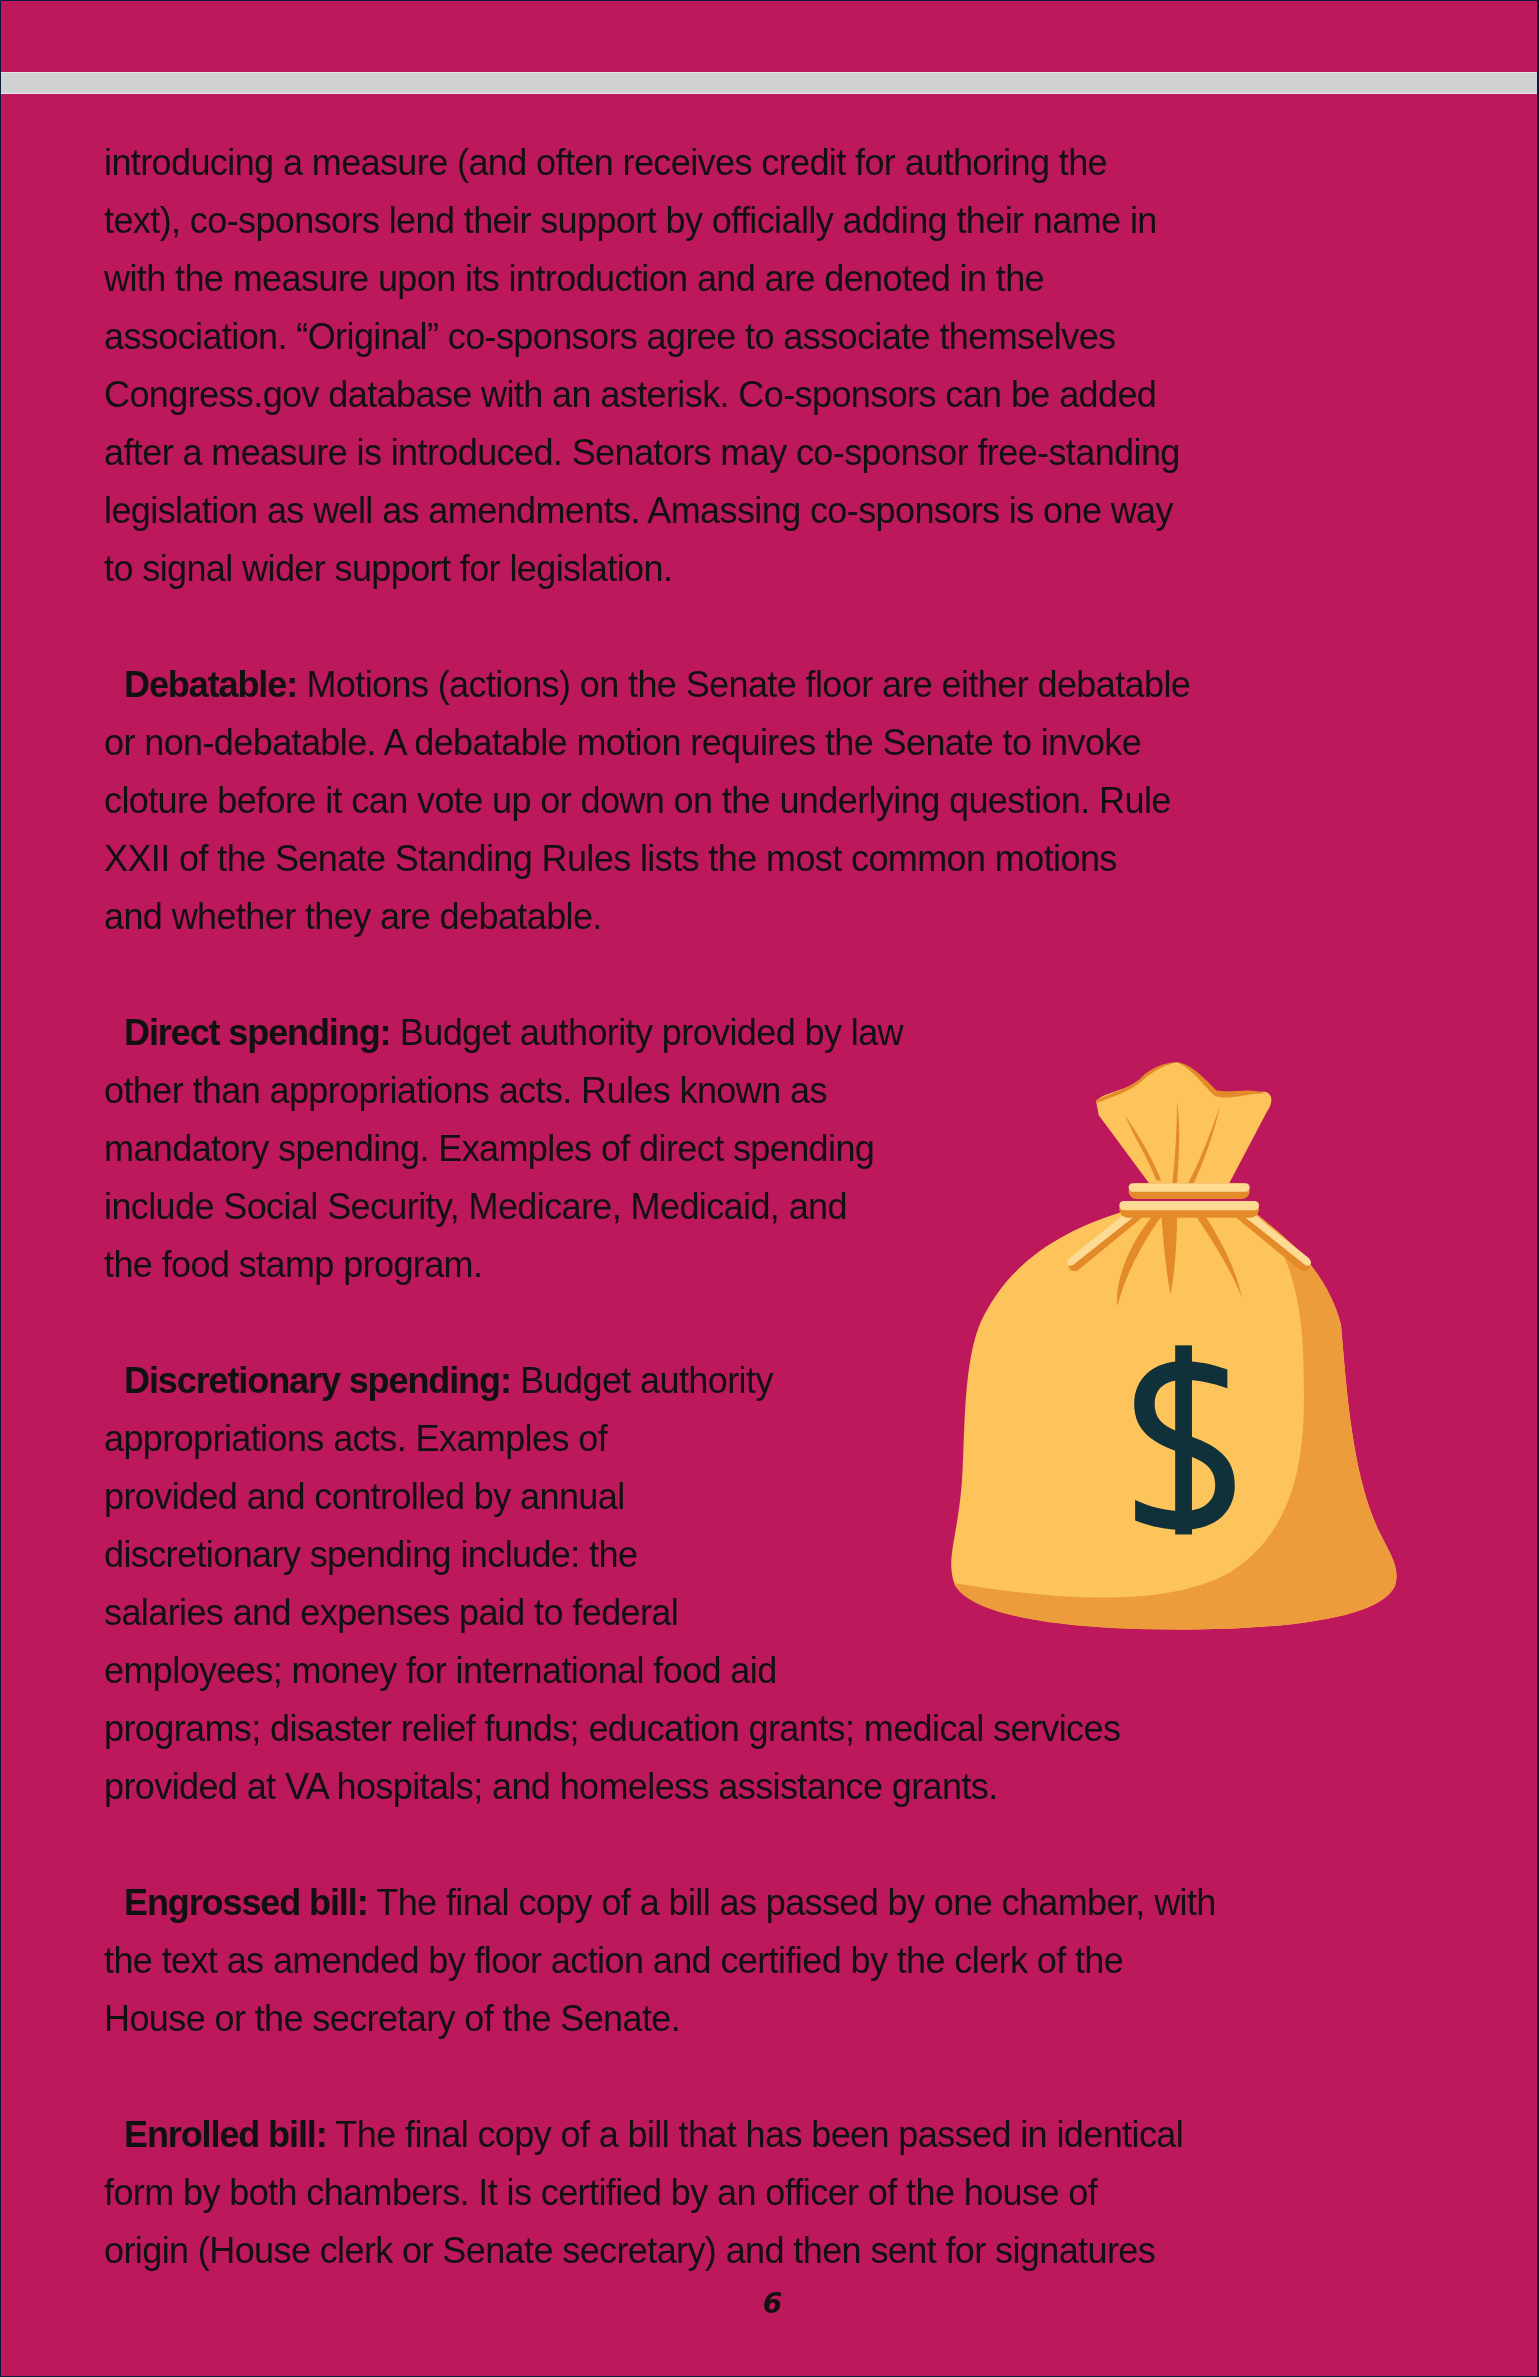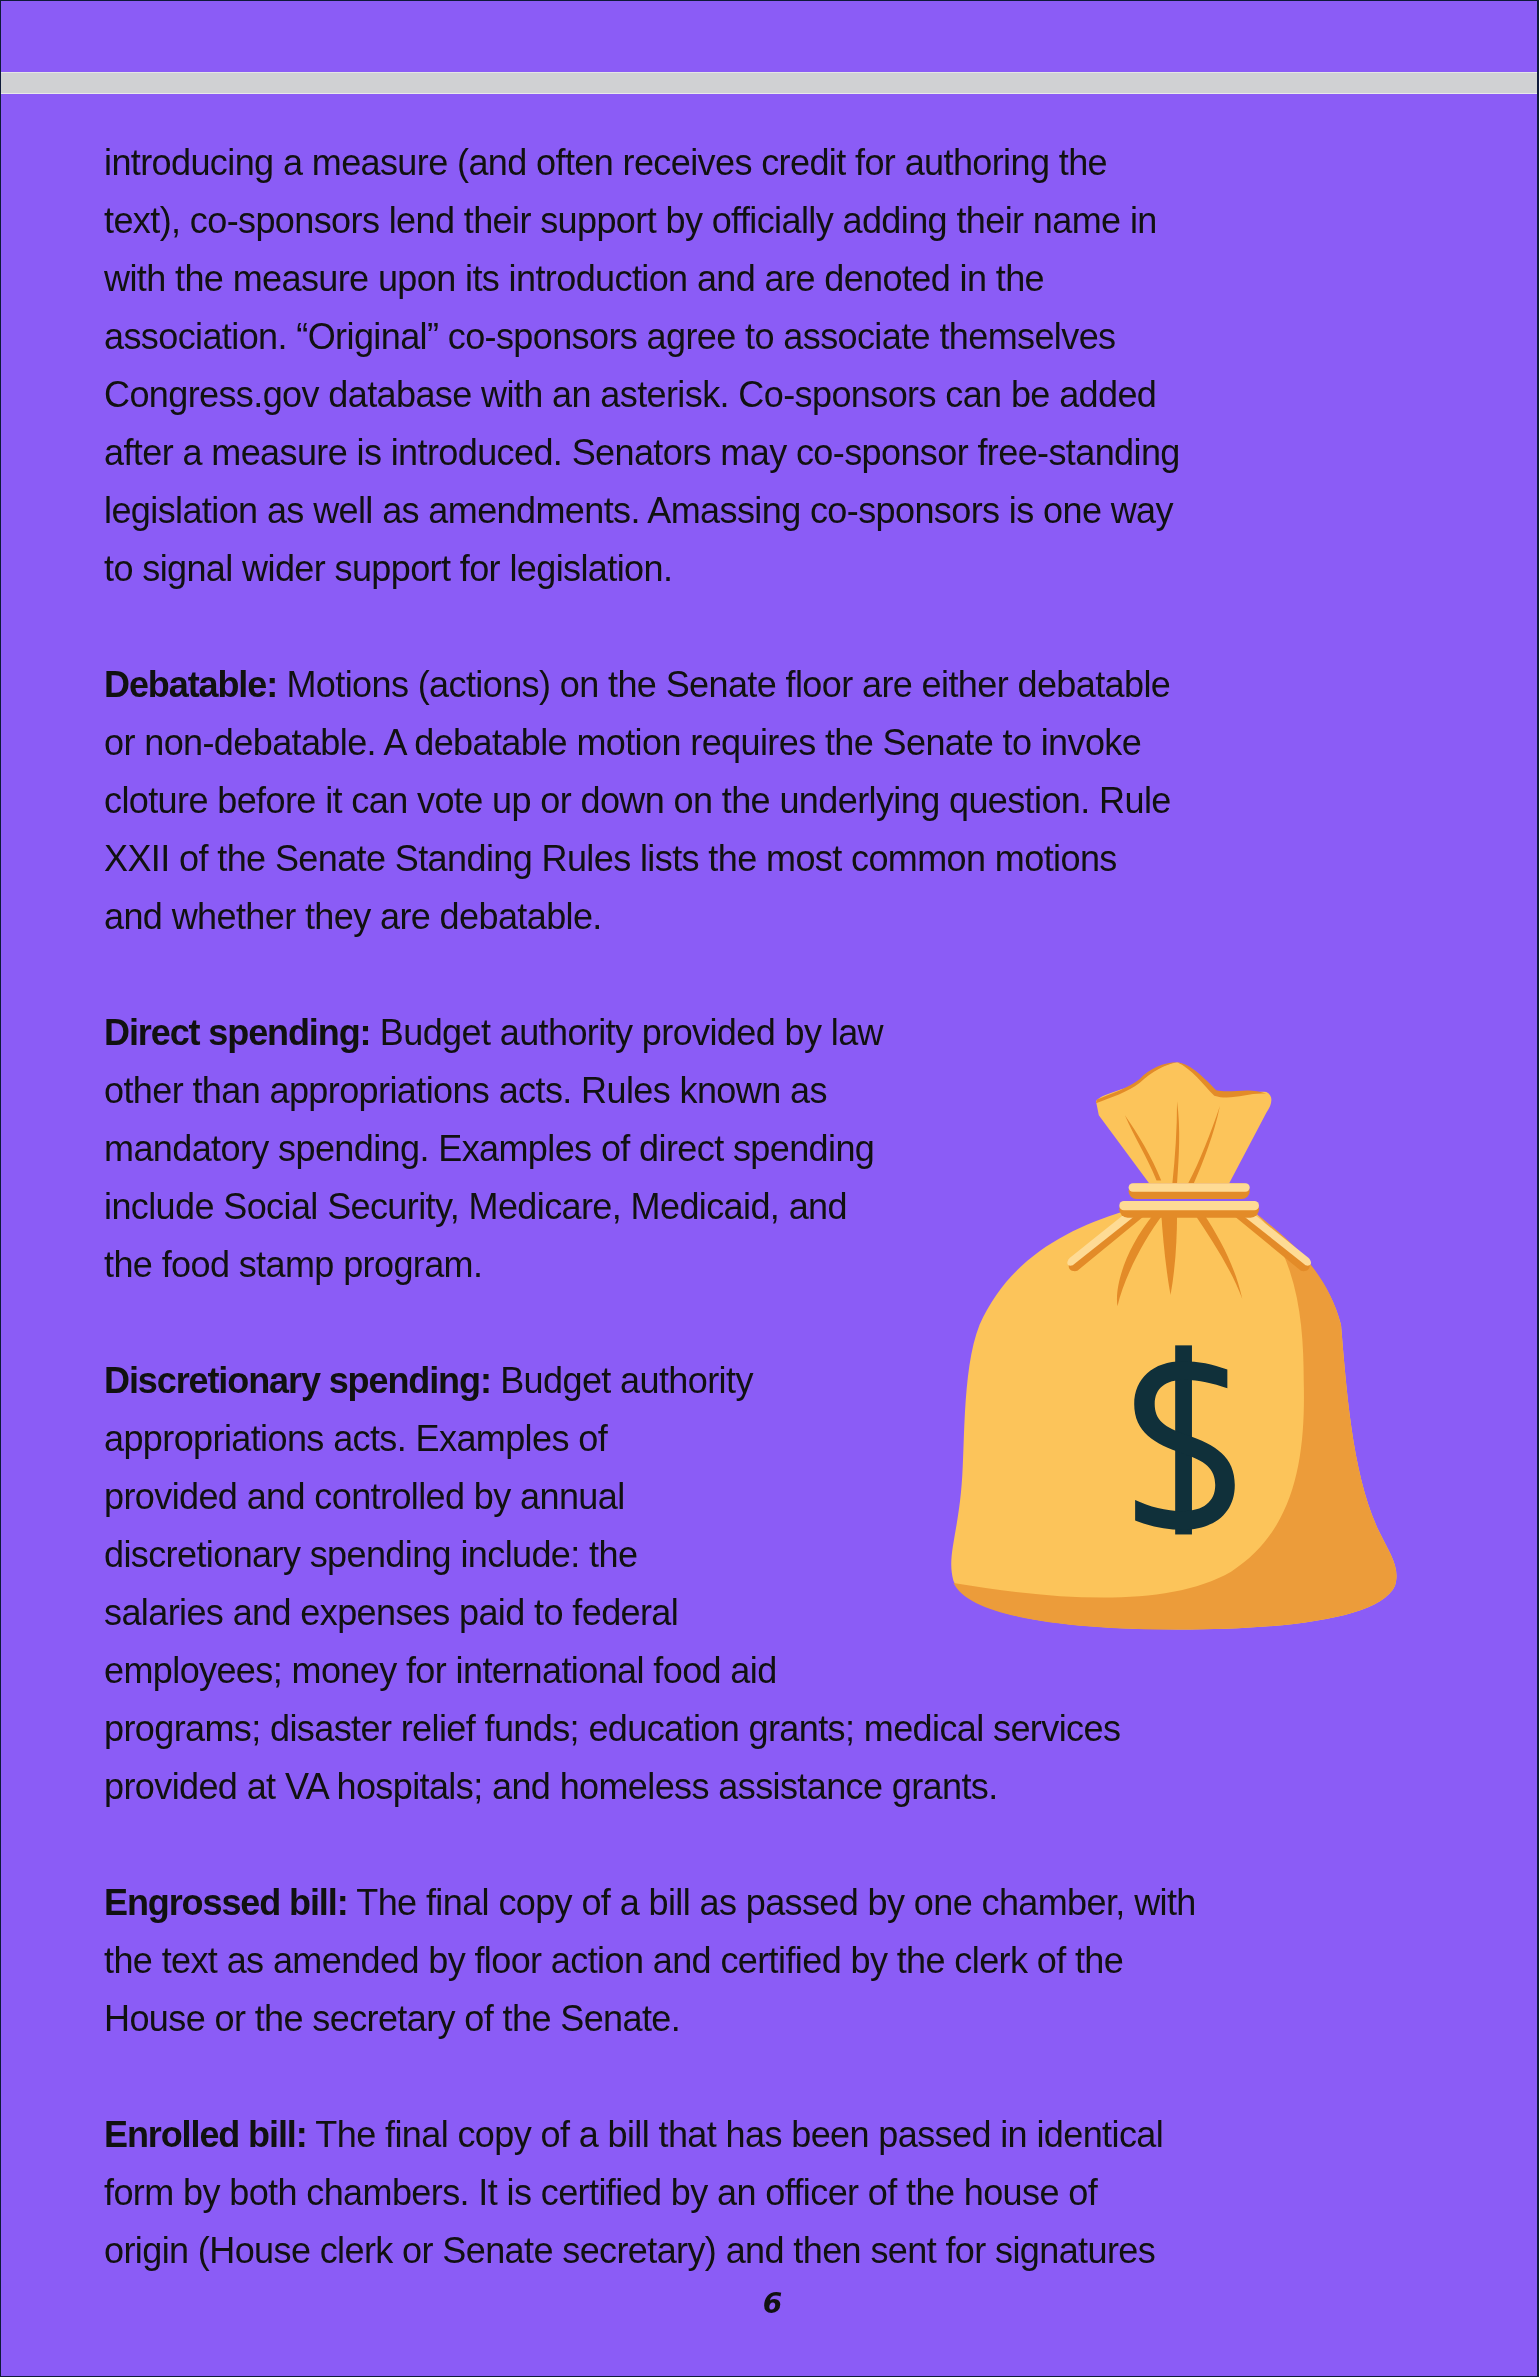--- a/index.html
+++ b/index.html
@@ -14,21 +14,21 @@
       overflow: hidden;
     }
     .page {
       position: absolute;
       left: 0; top: 0;
       width: 1539px;
       height: 2377px;
       box-sizing: border-box;
       border: 1.9px solid #0e1a3a;
       border-right-width: 2.8px;
-      background: #8b5cf6;
+      background: #be185d;
     }
     .header-bar {
       position: absolute;
       left: 0;
       top: 71px;
       width: 100%;
       height: 19.6px;
       background: #d0d1d3;
       border-top: 0.9px solid #e4e5e6;
       border-bottom: 0.9px solid #e8e9ea;
@@ -47,20 +47,21 @@
     .para {
       margin: 0 0 58px 0;
     }
     .line {
       display: block;
       white-space: nowrap;
     }
     .term {
       font-weight: bold;
       letter-spacing: -1.1px;
+      margin-left: 20px;
     }
     .money-bag {
       position: absolute;
       left: 932px;
       top: 1044px;
       width: 503px;
       height: 597px;
     }
     .page-number {
       position: absolute;

